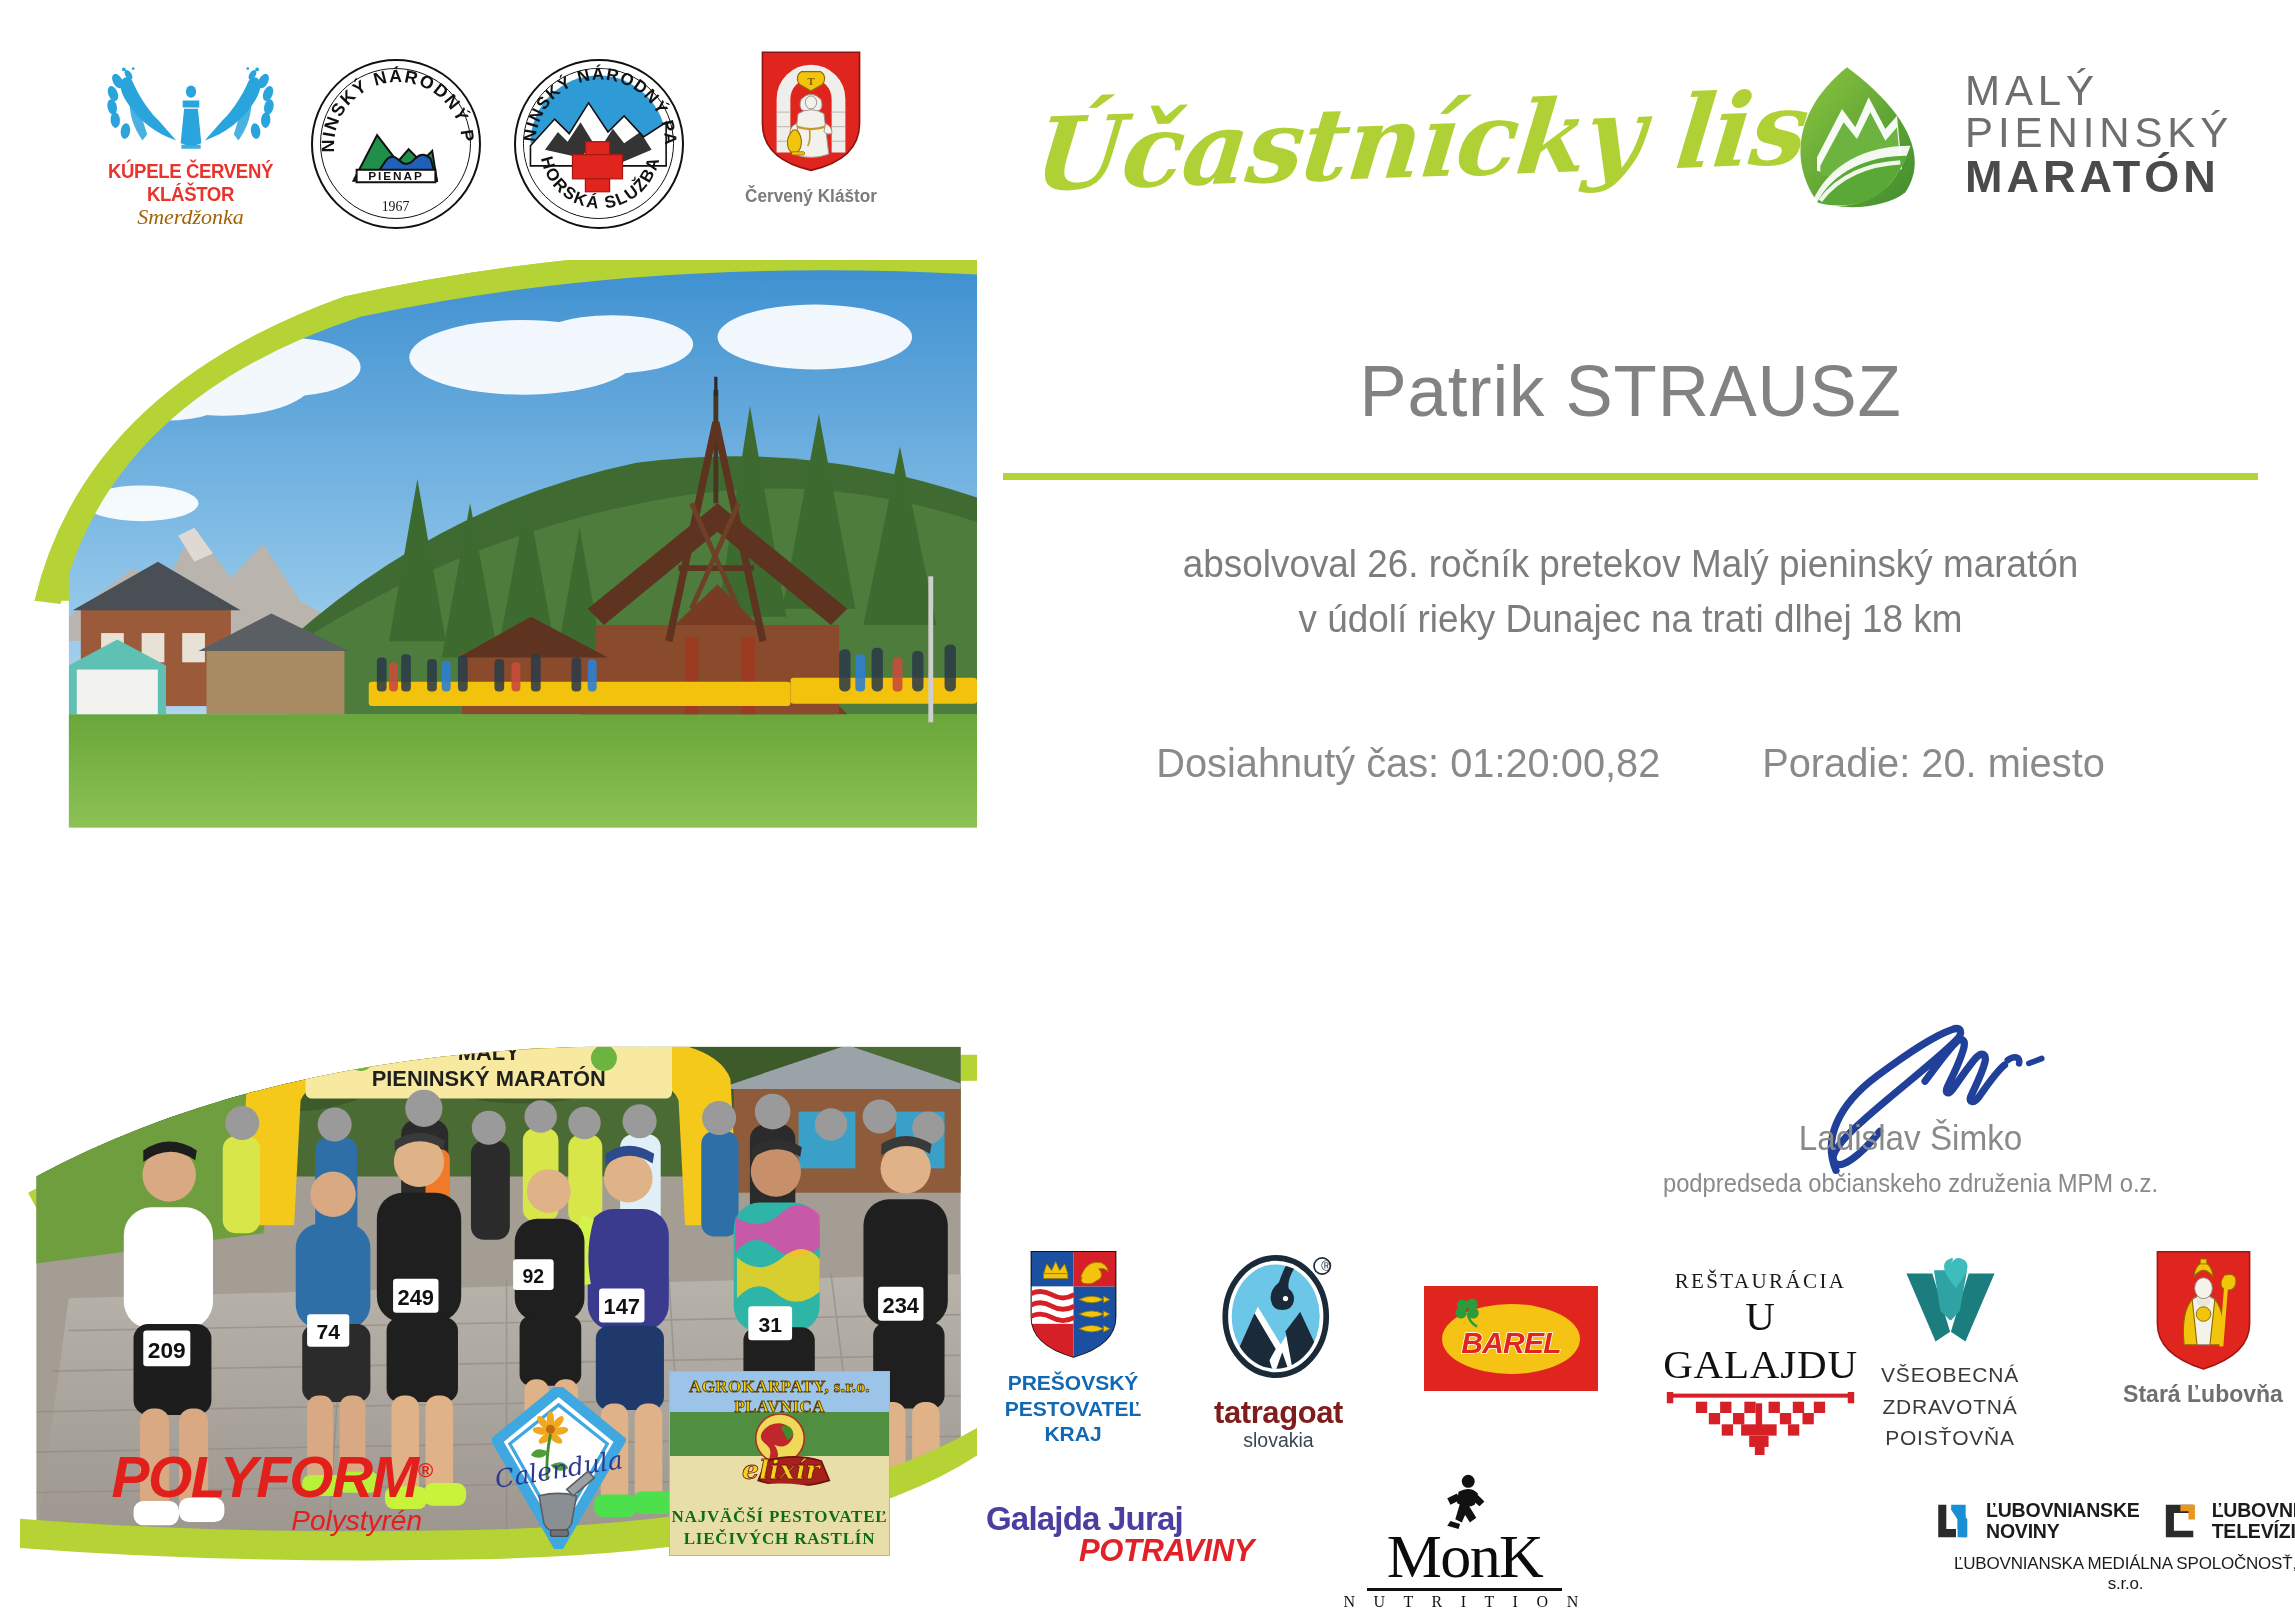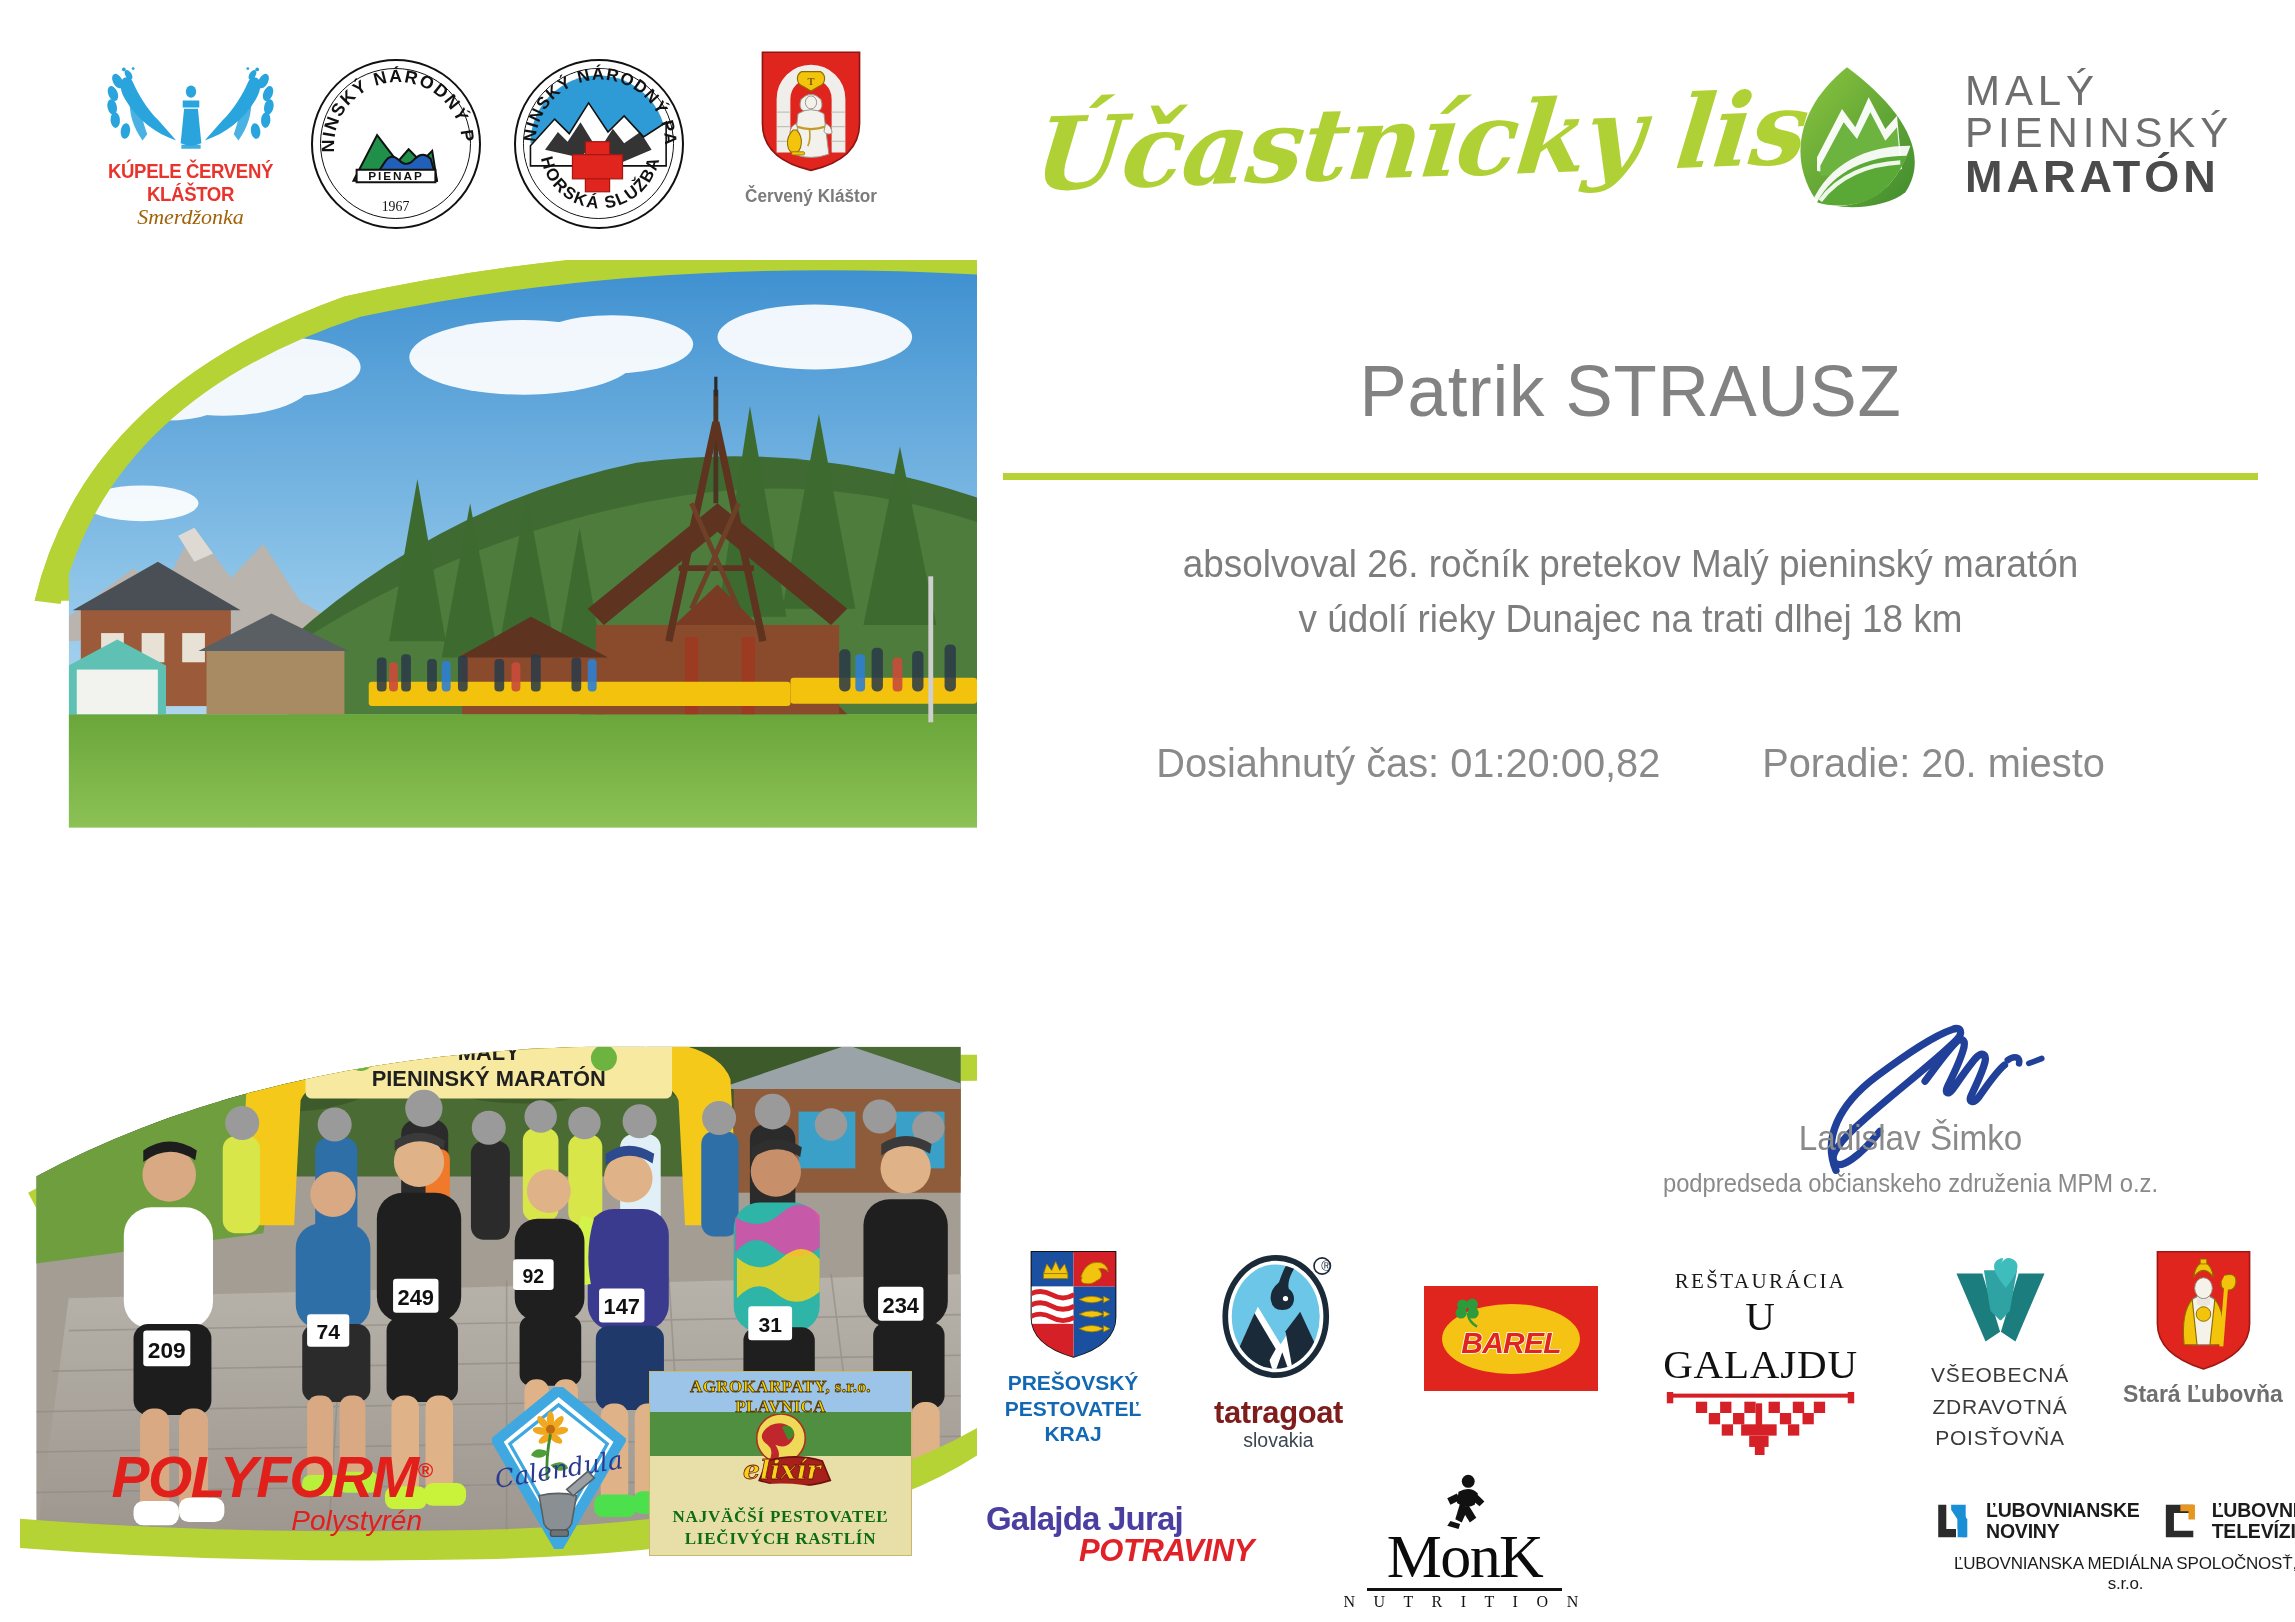--- a/index.html
+++ b/index.html
@@ -97,21 +97,21 @@
   .barel-ell{width:138px;height:70px;border-radius:50%;background:#f5c314;display:flex;align-items:center;justify-content:center;position:relative;}
   .barel-t{font-size:30px;font-weight:bold;font-style:italic;color:#e0241e;letter-spacing:-0.8px;
            -webkit-text-stroke:1.6px #fff;paint-order:stroke;margin-top:8px;}
   .clover{position:absolute;left:11.4px;top:-6.5px;width:29px;height:32px;}
 
   .galajdu{left:665px;top:20px;width:219px;}
   .g-t1{font-size:21px;color:#1a1a1a;letter-spacing:2.4px;font-family:"Liberation Serif",serif;}
   .g-t2{font-size:41px;color:#111;font-family:"Liberation Serif",serif;letter-spacing:0.8px;margin-top:-1.6px;}
   .g-orn{width:195px;height:63px;margin:3.2px auto 0;}
 
-  .vzp{left:929px;top:8px;width:170px;}
+  .vzp{left:879px;top:8px;width:170px;}
   .vzp-mark{width:101px;height:88px;margin:0 auto;}
   .vzp-t{font-size:21px;color:#3a3a3a;line-height:1.5;margin-top:11.4px;letter-spacing:0.8px;}
 
   .lubovna{left:1136px;top:0;width:162px;}
   .lub-shield{width:97px;height:122px;margin:0 auto;}
   .lub-t{font-size:23px;font-weight:bold;color:#6f6f6f;margin-top:6.5px;}
 
   .galajda{left:0px;top:8px;width:268px;text-align:left;}
   .gj-1{font-size:33px;font-weight:bold;color:#4a3fa0;letter-spacing:-0.8px;}
   .gj-2{font-size:31px;font-weight:bold;font-style:italic;color:#e02128;text-align:right;margin-top:-4.9px;letter-spacing:-0.4px;}
@@ -138,23 +138,23 @@
   .bl{position:absolute;left:97px;top:1363px;width:884px;height:219px;}
   .blsp{position:absolute;text-align:center;}
   .polyform{left:8px;top:81px;width:333px;}
   .pf-t{font-size:57px;font-weight:bold;font-style:italic;color:#e2201b;letter-spacing:-1.6px;}
   .pf-r{font-size:21px;vertical-align:super;}
   .pf-s{font-size:28px;font-style:italic;color:#e2201b;text-align:right;margin-top:-4.9px;padding-right:16px;}
 
   .calendula{left:373px;top:24px;width:178px;}
   .cal-hex{width:134px;height:162px;margin:0 auto;position:relative;}
 
-  .agro{left:552px;top:8px;width:219px;height:183px;
+  .agro{left:572px;top:8px;width:219px;height:183px;
         background:linear-gradient(#9cc4e8 0 22%, #4f8f3f 22% 46%, #e8dfa8 46% 100%);
-        border:1.6px solid #c8b96a;position:relative;overflow:hidden;padding-left:42px;}
+        border:1.6px solid #c8b96a;position:relative;overflow:hidden;}
   .ag-t1{font-size:17px;font-weight:bold;color:#f5d400;font-family:"Liberation Serif",serif;
          -webkit-text-stroke:0.8px #5a3a00;position:absolute;left:0;right:0;top:4.9px;letter-spacing:0.4px;}
   .ag-badge{position:absolute;left:50%;top:42px;transform:translateX(-50%);width:138px;height:85px;}
   .ag-t2{position:absolute;left:0;right:0;bottom:27.6px;font-size:17px;font-weight:bold;color:#0f6b16;
          font-family:"Liberation Serif",serif;letter-spacing:0.8px;}
   .ag-t3{position:absolute;left:0;right:0;bottom:6.5px;font-size:17px;font-weight:bold;color:#0f6b16;
          font-family:"Liberation Serif",serif;letter-spacing:0.8px;}
 </style>
 </head>
 <body>

